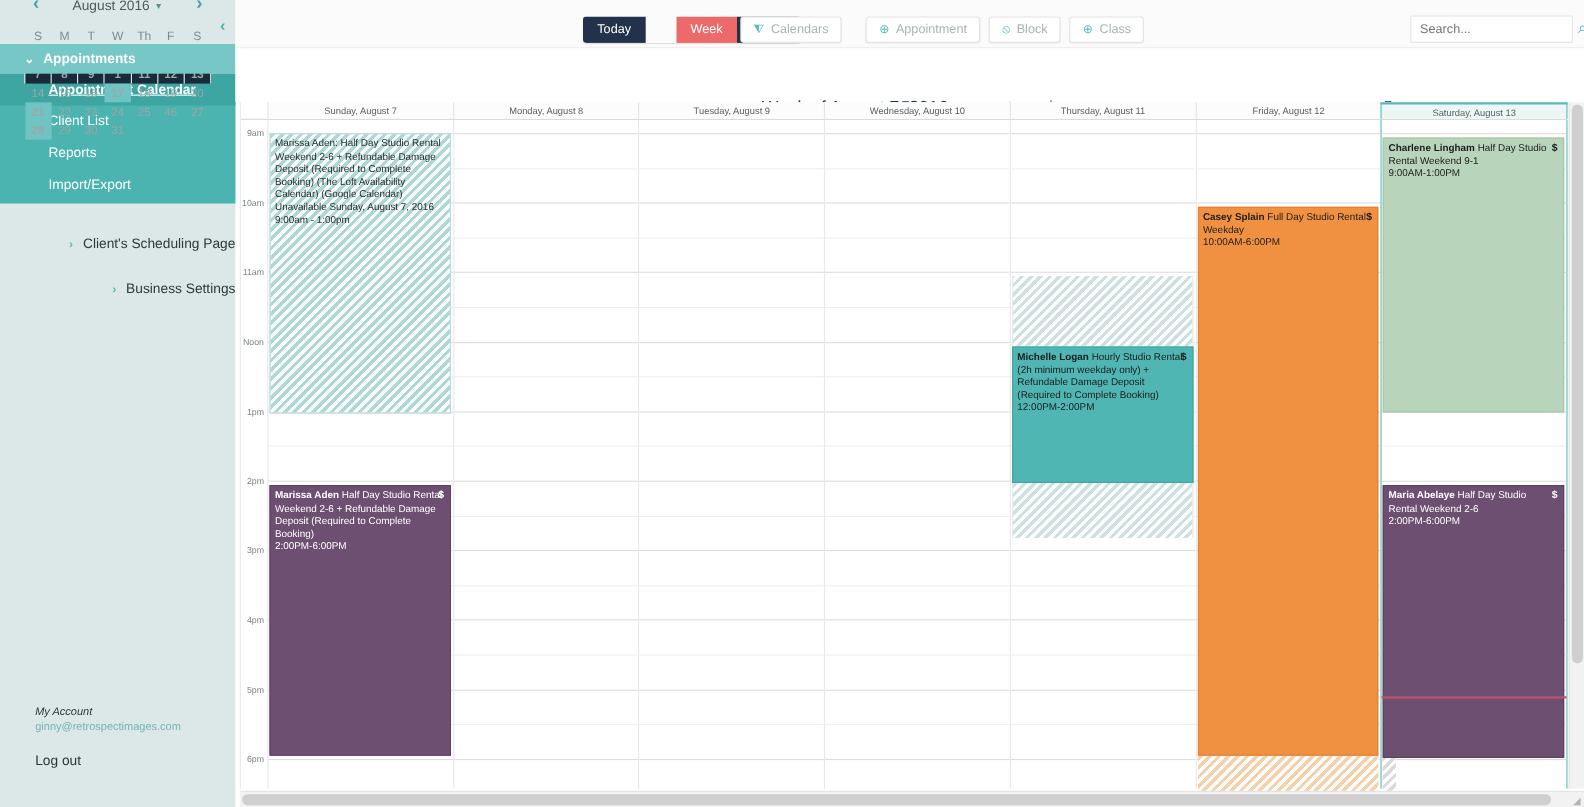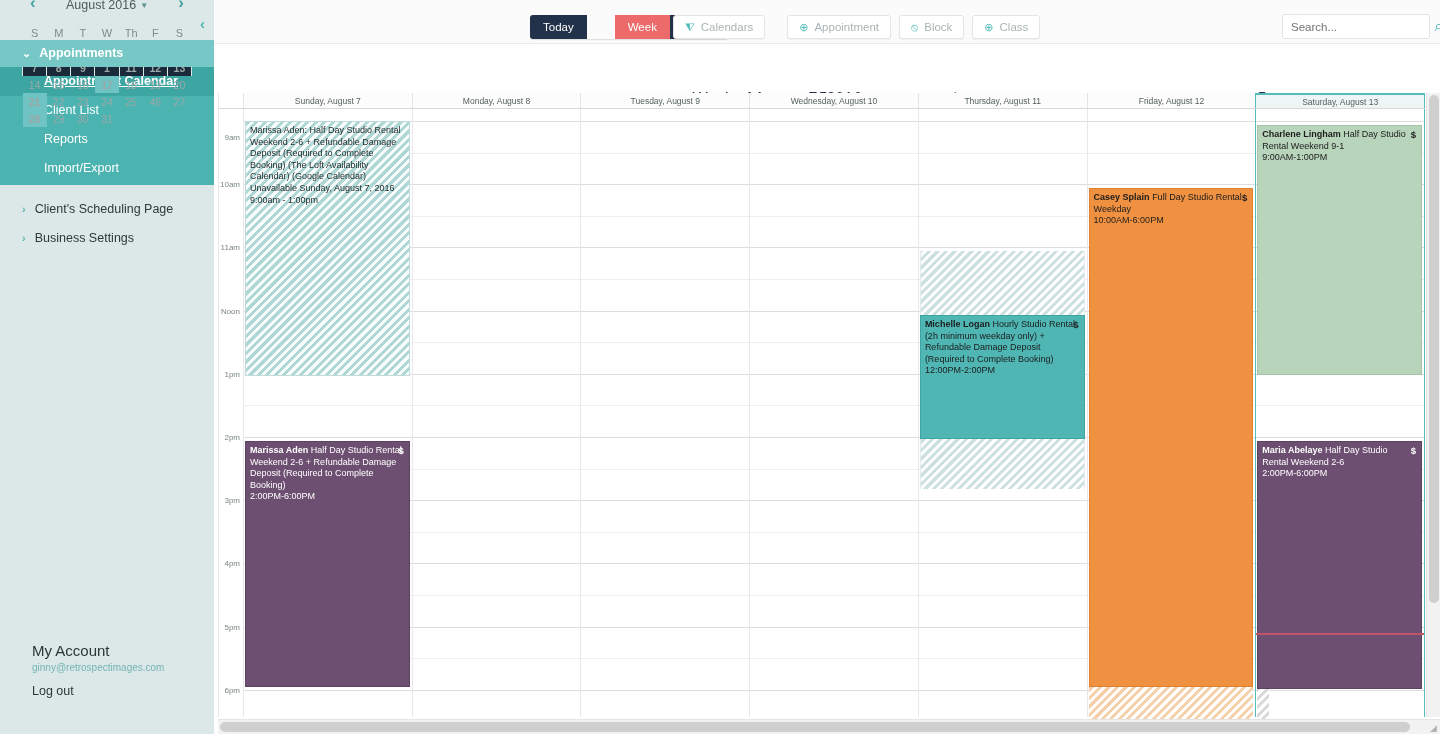--- a/index.html
+++ b/index.html
@@ -51,27 +51,27 @@
   }
   .nav-group-head .chev { margin-right:8px; font-size:11px;}
   .nav-body { background:#4bb3b0; padding-bottom:2px; }
   .nav-item {
     height:29px; line-height:29px; padding-left:44px; font-size:12.5px;
     color:#ffffff; cursor:pointer;
   }
   .nav-item.active { background:#3da6a3; font-weight:bold; text-decoration:underline; }
   .nav-link {
     height:29px; line-height:29px; padding-left:22px; font-size:12.5px;
-    color:#303838; cursor:pointer; margin-top:0px;
+    color:#303838; cursor:pointer; margin-top:12px;text-align:right;
   }
   .nav-link .chev { color:#5bb8b6; font-weight:bold; margin-right:9px; font-size:11px;}
   .nav-sep { height:10px; }
 
   .acct { position:absolute; left:32px; top:642px; }
-  .acct-title { font-size:15px; color:#2d3535; cursor:pointer;}
+  .acct-title { font-size:10px; color:#2d3535; cursor:pointer;font-style:italic;}
   .acct-mail { font-size:10px; color:#74b5b3; margin-top:3px; cursor:pointer;}
   .logout { position:absolute; left:32px; top:684px; font-size:12.5px; color:#2d3535; cursor:pointer;}
 
   .sb-collapse {
     position:absolute; left:200px; top:14px; width:20px; height:20px;
     color:#4fb4b2; font-size:15px; font-weight:bold; cursor:pointer; line-height:20px;
   }
 
   
   #topbar { position:absolute; left:214px; top:0; width:1226px; height:44px;
@@ -332,21 +332,21 @@
       <div class="dayhdr-spacer"></div>
     <div class="dayhdr">Sunday, August 7</div>
         <div class="dayhdr">Monday, August 8</div>
         <div class="dayhdr">Tuesday, August 9</div>
         <div class="dayhdr">Wednesday, August 10</div>
         <div class="dayhdr">Thursday, August 11</div>
         <div class="dayhdr">Friday, August 12</div>
         <div class="dayhdr today">Saturday, August 13</div>
       </div>
     <div class="timecol" id="timecol">
-        <div class="tlabel" style="top: 24px; margin-left: 44px;">9am</div>
+        <div class="tlabel" style="top: 8px; margin-left: 44px;">9am</div>
         <div class="tlabel" style="top: 71.2px;">10am</div>
         <div class="tlabel" style="top: 134.4px;">11am</div>
         <div class="tlabel" style="top: 197.6px;">Noon</div>
         <div class="tlabel" style="top: 260.8px;">1pm</div>
         <div class="tlabel" style="top: 324px;">2pm</div>
         <div class="tlabel" style="top: 387.2px;">3pm</div>
         <div class="tlabel" style="top: 450.4px;">4pm</div>
         <div class="tlabel" style="top: 513.6px;">5pm</div>
         <div class="tlabel" style="top: 576.8px;">6pm</div>
       </div>

